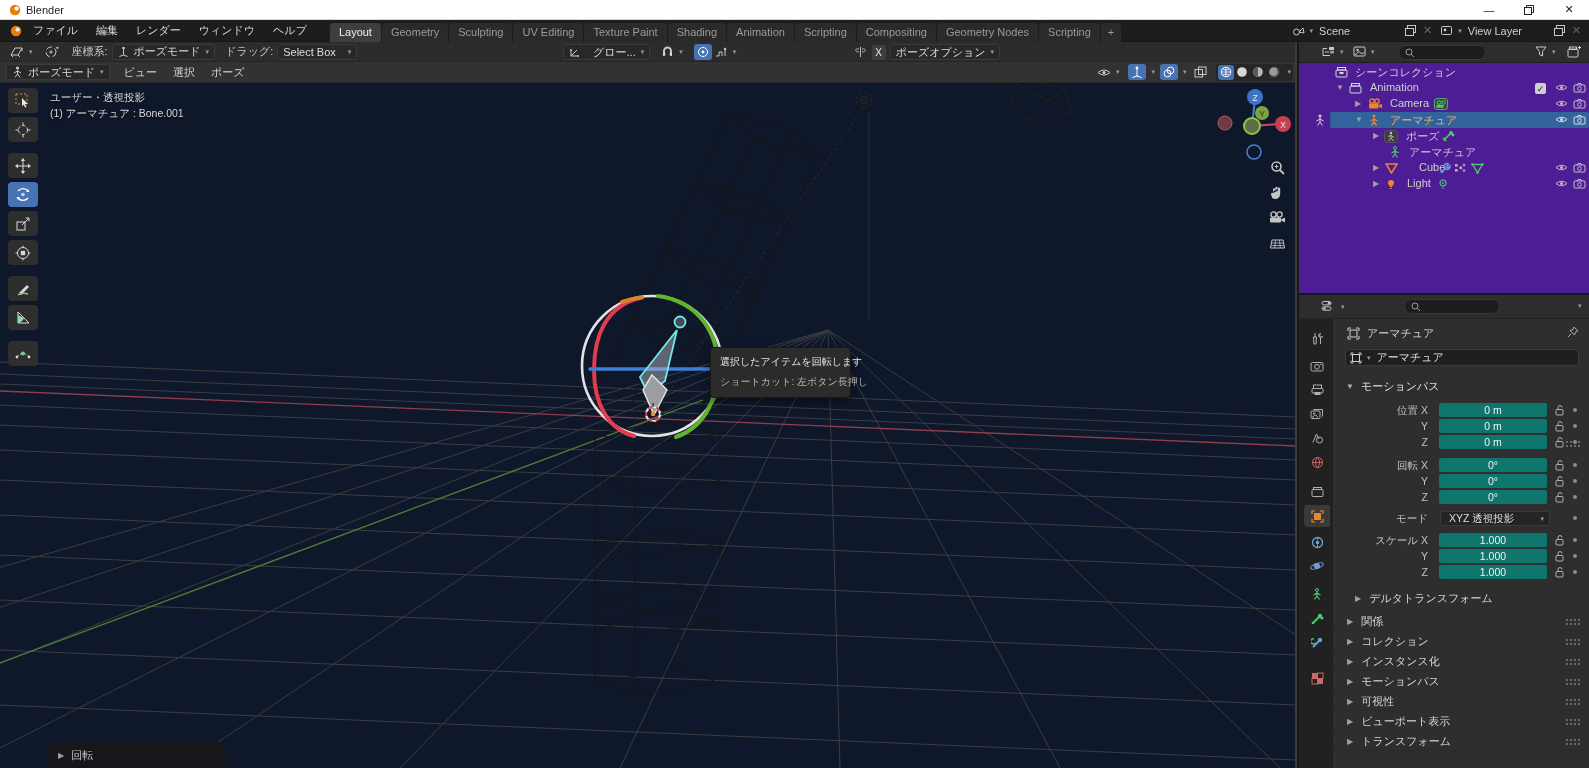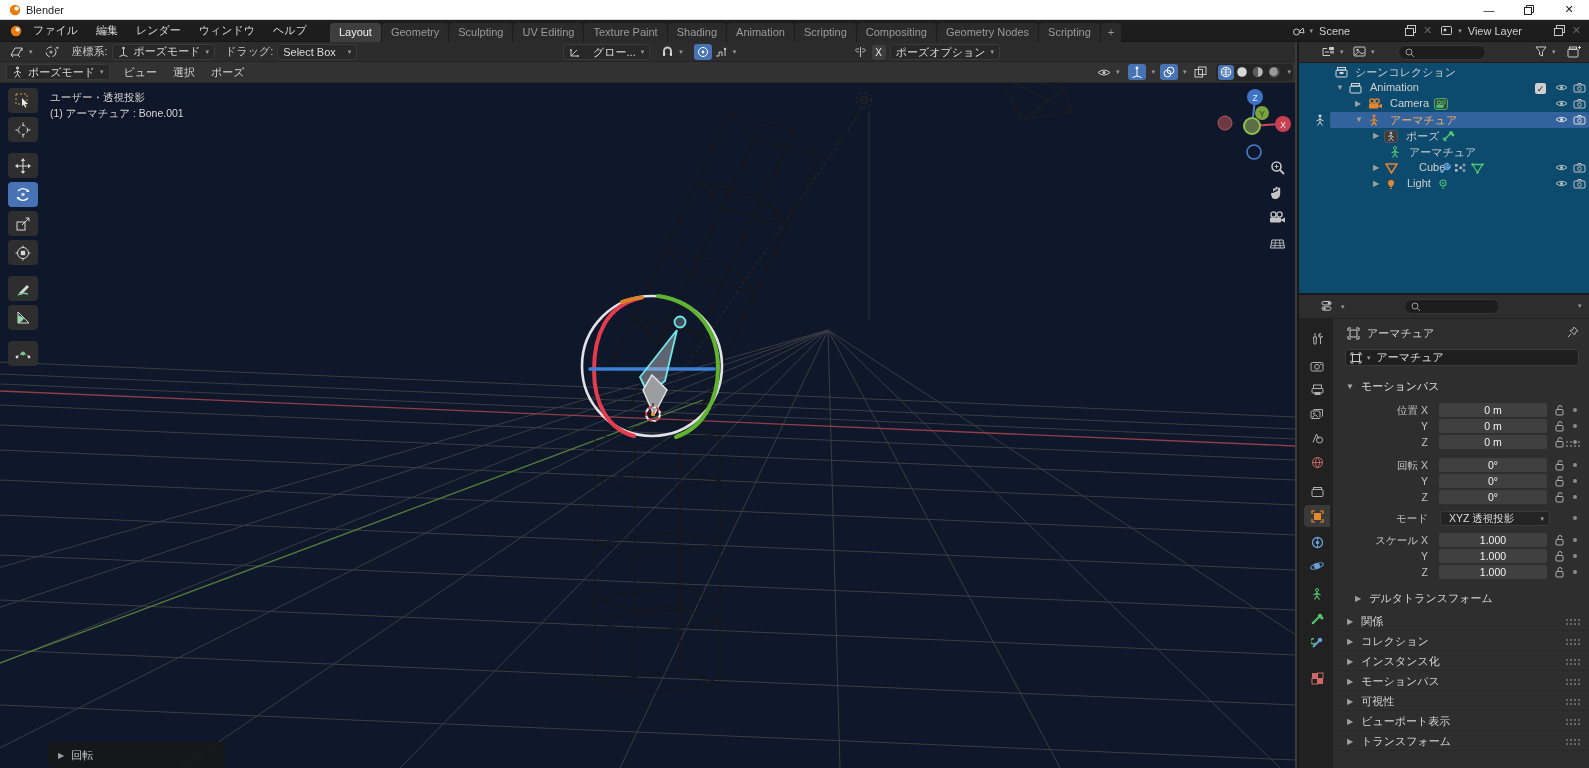--- a/index.html
+++ b/index.html
@@ -80,21 +80,21 @@
     background:rgba(24,24,24,.88); border-radius:5px; display:flex; align-items:center; padding-left:10px; color:#c5c5c5; }
   .oppanel .tri { color:#9f9f9f; font-size:8px; margin-right:7px; }
 
   
   .rightpanel { position:absolute; left:1297px; top:42px; width:292px; height:726px; background:#272727;
     border-left:2px solid #191919; }
   .outliner-header { position:absolute; left:0; top:0; width:100%; height:21px; background:#2d2d2d;
     border-bottom:1px solid #1f1f1f; }
   .searchbox { position:absolute; display:flex; align-items:center; background:#1d1d1d; border:1px solid #383838;
     border-radius:8px; height:15px; padding:0 6px; }
-  .outliner-body { position:absolute; left:0; top:21px; width:100%; height:230px; background:#0c4a6e; }
+  .outliner-body { position:absolute; left:0; top:21px; width:100%; height:230px; background:#4c1d95; }
   .orow { position:absolute; left:0; width:100%; height:16px; }
   .orow-sel { position:absolute; left:31px; right:0; top:0; height:16px; background:#33639c; border-radius:2px; }
   .olabel { position:absolute; top:1px; color:#cfcfcf; white-space:nowrap; }
   .olabel.active { color:#ffb169; }
   .otri { position:absolute; top:3px; color:#9f9f9f; font-size:8px; }
   .oic { position:absolute; top:2px; }
   .oright { position:absolute; top:2px; display:flex; }
   .cbx { width:11px; height:11px; background:#cfcfcf; border-radius:2px; color:#202020; font-size:9px;
     display:flex; align-items:center; justify-content:center; margin-top:1px; }
 
@@ -105,21 +105,21 @@
   .ptab { position:absolute; left:5px; width:26px; height:22px; display:flex; align-items:center; justify-content:center; border-radius:4px 0 0 4px; }
   .ptab.active { background:#3a3a3a; }
   .props-main { position:absolute; left:34px; top:24px; right:0; bottom:0; }
   .pcrumb { position:absolute; left:0; top:4px; width:100%; height:20px; display:flex; align-items:center; color:#dadada; }
   .pname { position:absolute; left:12px; top:30px; right:10px; height:17px; background:#1f1f1f; border:1px solid #3a3a3a;
     border-radius:3px; display:flex; align-items:center; color:#e2e2e2; padding:0 4px; }
   .ptitle { position:absolute; left:0px; top:58px; width:100%; height:18px; display:flex; align-items:center; color:#e2e2e2; }
   .ptitle .tri { color:#adadad; font-size:8px; margin:0 7px 0 13px; }
   .prow { position:absolute; left:0; width:100%; height:14px; }
   .plab { position:absolute; right:161px; top:1px; color:#c3c3c3; font-size:10.5px; white-space:nowrap; }
-  .pfield { position:absolute; left:106px; top:0; width:108px; height:14px; background:#404040; border-radius:2px;
+  .pfield { position:absolute; left:106px; top:0; width:108px; height:14px; background:#0f766e; border-radius:2px;
     color:#f2f2f2; text-align:center; line-height:14px; font-size:10.5px; }
   .pdrop { position:absolute; left:107px; top:0; width:110px; height:15px; background:#242424; border:1px solid #3a3a3a;
     border-radius:3px; color:#dcdcdc; font-size:10.5px; display:flex; align-items:center; padding-left:8px; }
   .plock { position:absolute; left:222px; top:1px; }
   .pdot { position:absolute; left:240px; top:5px; width:4px; height:4px; border-radius:2px; background:#8c8c8c; }
   .ppanel { position:absolute; left:0; width:100%; height:19px; display:flex; align-items:center; color:#d8d8d8;
     border-bottom:1px solid #292929; background:#2e2e2e; }
   .ppanel .tri { color:#9f9f9f; font-size:8px; margin:0 8px 0 14px; }
   .grip { position:absolute; right:8px; top:6px; width:16px; height:8px;
     background-image:radial-gradient(circle,#6a6a6a 1px,transparent 1.2px); background-size:4px 4px; }
@@ -548,20 +548,24 @@
     </div>
     <div class="sidebtn">
       <svg width="15" height="13">
           <path d="M2 4 h11 l1.5 8 h-14 Z" fill="none" stroke="#c4c4c4"></path>
           <path d="M5.5 4 l-0.8 8 M9.5 4 l0.8 8 M1.6 7 h11.8 M1.2 9.6 h12.6" stroke="#c4c4c4" stroke-width="0.8"></path>
         </svg>
     </div>
   </div>
   <div class="sb-toggle">‹</div>
 
+  <div class="tooltip">
+    <div class="tt1">選択したアイテムを回転します</div>
+    <div class="tt2">ショートカット: 左ボタン長押し</div>
+  </div>
 
   <div class="oppanel">
     <span class="tri">▶</span>
     <span>回転</span>
   </div>
 </div>
 
 <div class="rightpanel">
 
   <div class="outliner-header">

